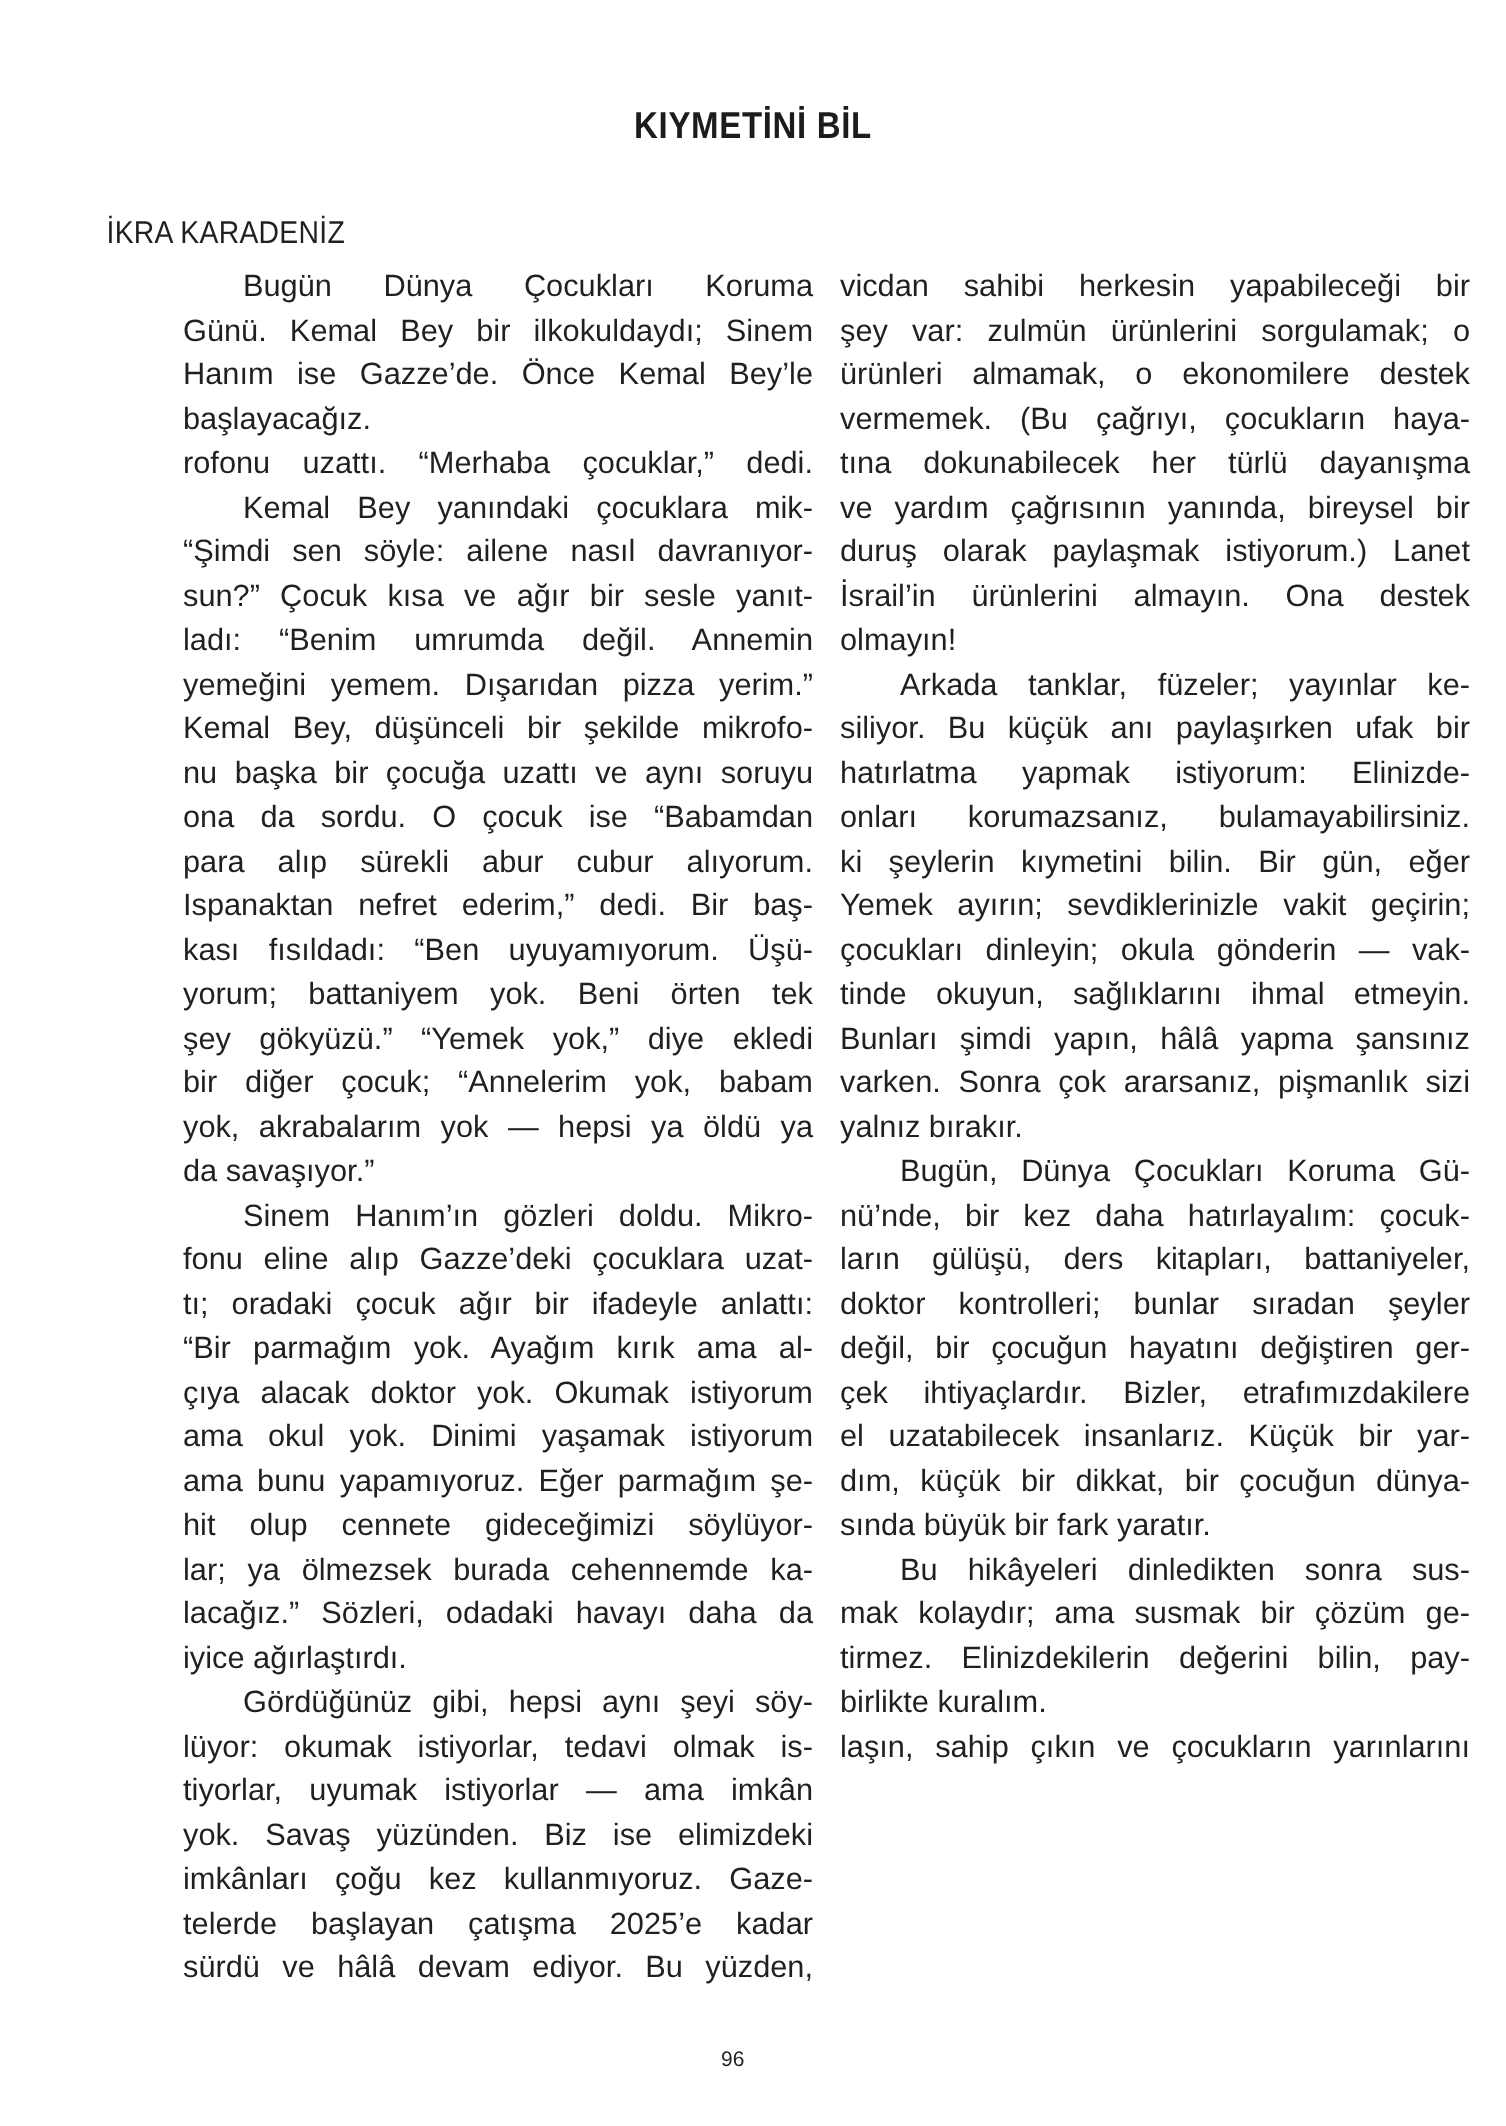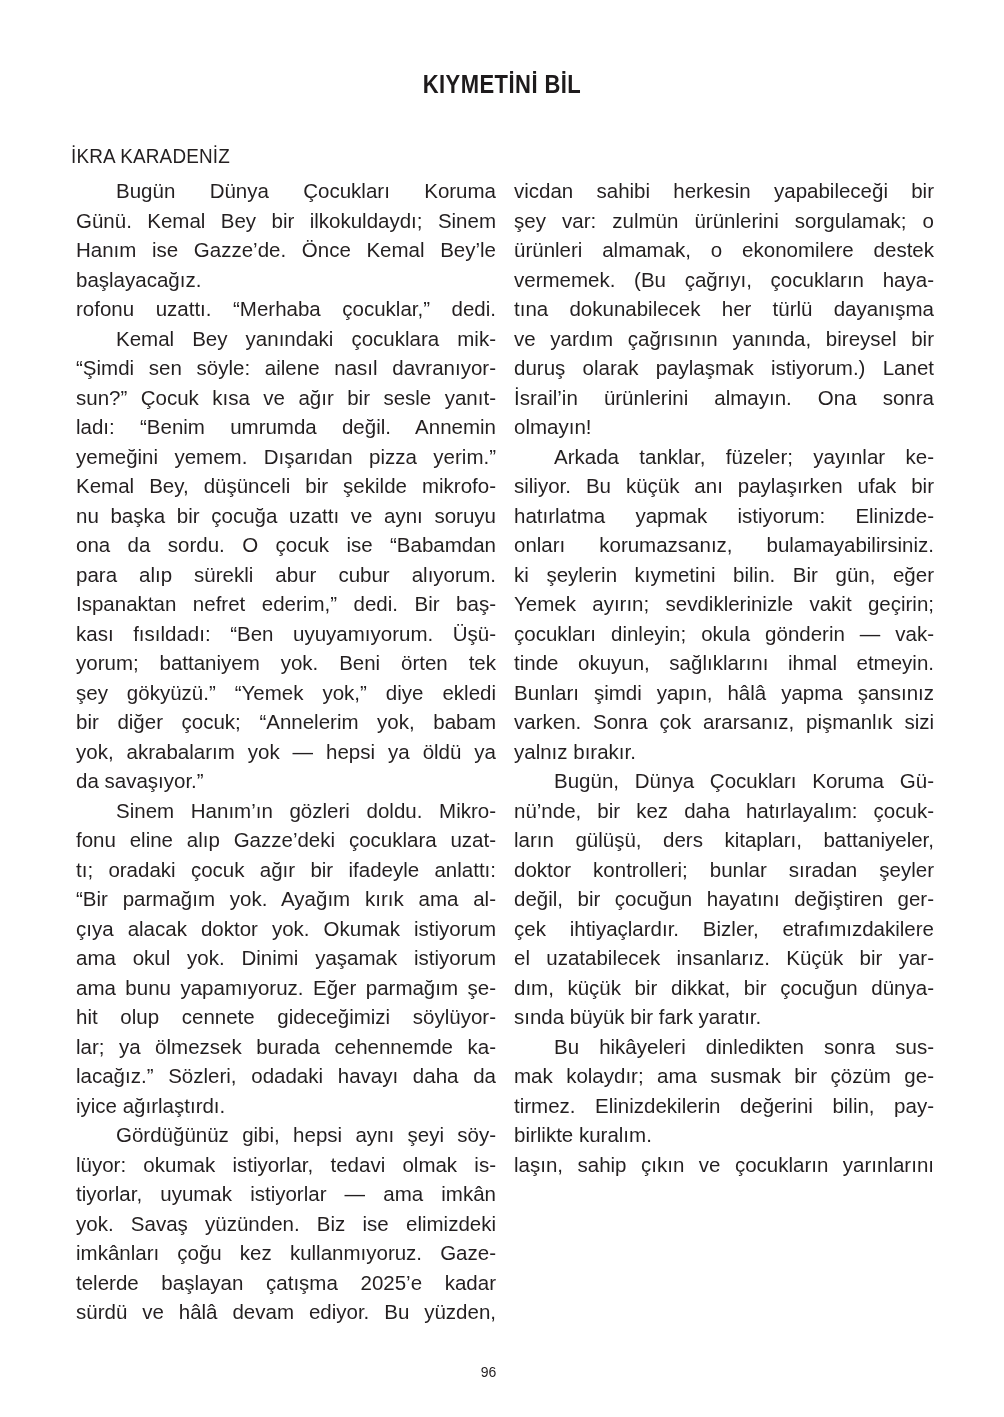--- a/index.html
+++ b/index.html
@@ -3,21 +3,21 @@
 <meta charset="utf-8">
 <style>
   html, body { margin: 0; padding: 0; background: #ffffff; }
   body { width: 1004px; height: 1417px; position: relative; overflow: hidden;
          font-family: "Liberation Sans", "DejaVu Sans", sans-serif; color: #231f20; }
   .title { position: absolute; top: 70px; left: 0; width: 1004px; text-align: center;
            font-size: 25px; font-weight: bold; letter-spacing: 0.5px; color: #1e1b1c;
            transform: scaleX(0.88); }
   .author { position: absolute; top: 144px; left: 71px; font-size: 21px; color: #231f20;
             letter-spacing: 0.2px; transform-origin: left; transform: scaleX(0.9); }
-  .col { position: absolute; top: 176px; width: 420px; }
+  .col { position: absolute; top: 176px; width: 420px; margin-left: 46px; }
   .col.left { left: 76px; }
   .col.right { left: 514px; }
   .line { height: 29.5px; line-height: 29.5px; font-size: 20.5px; white-space: nowrap;
           text-align: justify; text-align-last: justify; color: #231f20; }
   .line.last { text-align-last: left; }
   .line.indent { padding-left: 40px; }
   .page-number { position: absolute; top: 1364px; left: 0; width: 977px; text-align: center;
                  font-size: 14px; color: #231f20; }
 </style>
 </head>
@@ -68,21 +68,21 @@
     <div class="line">sürdü ve hâlâ devam ediyor. Bu yüzden,</div>
   </div>
 <div class="col right">
     <div class="line">vicdan sahibi herkesin yapabileceği bir</div>
     <div class="line">şey var: zulmün ürünlerini sorgulamak; o</div>
     <div class="line">ürünleri almamak, o ekonomilere destek</div>
     <div class="line">vermemek. (Bu çağrıyı, çocukların haya-</div>
     <div class="line">tına dokunabilecek her türlü dayanışma</div>
     <div class="line">ve yardım çağrısının yanında, bireysel bir</div>
     <div class="line">duruş olarak paylaşmak istiyorum.) Lanet</div>
-    <div class="line">İsrail’in ürünlerini almayın. Ona sonra</div>
+    <div class="line">İsrail’in ürünlerini almayın. Ona destek</div>
     <div class="line last">olmayın!</div>
     <div class="line indent">Arkada tanklar, füzeler; yayınlar ke-</div>
     <div class="line">siliyor. Bu küçük anı paylaşırken ufak bir</div>
     <div class="line">hatırlatma yapmak istiyorum: Elinizde-</div>
     <div class="line">onları korumazsanız, bulamayabilirsiniz.</div>
     <div class="line">ki şeylerin kıymetini bilin. Bir gün, eğer</div>
     <div class="line">Yemek ayırın; sevdiklerinizle vakit geçirin;</div>
     <div class="line">çocukları dinleyin; okula gönderin — vak-</div>
     <div class="line">tinde okuyun, sağlıklarını ihmal etmeyin.</div>
     <div class="line">Bunları şimdi yapın, hâlâ yapma şansınız</div>

